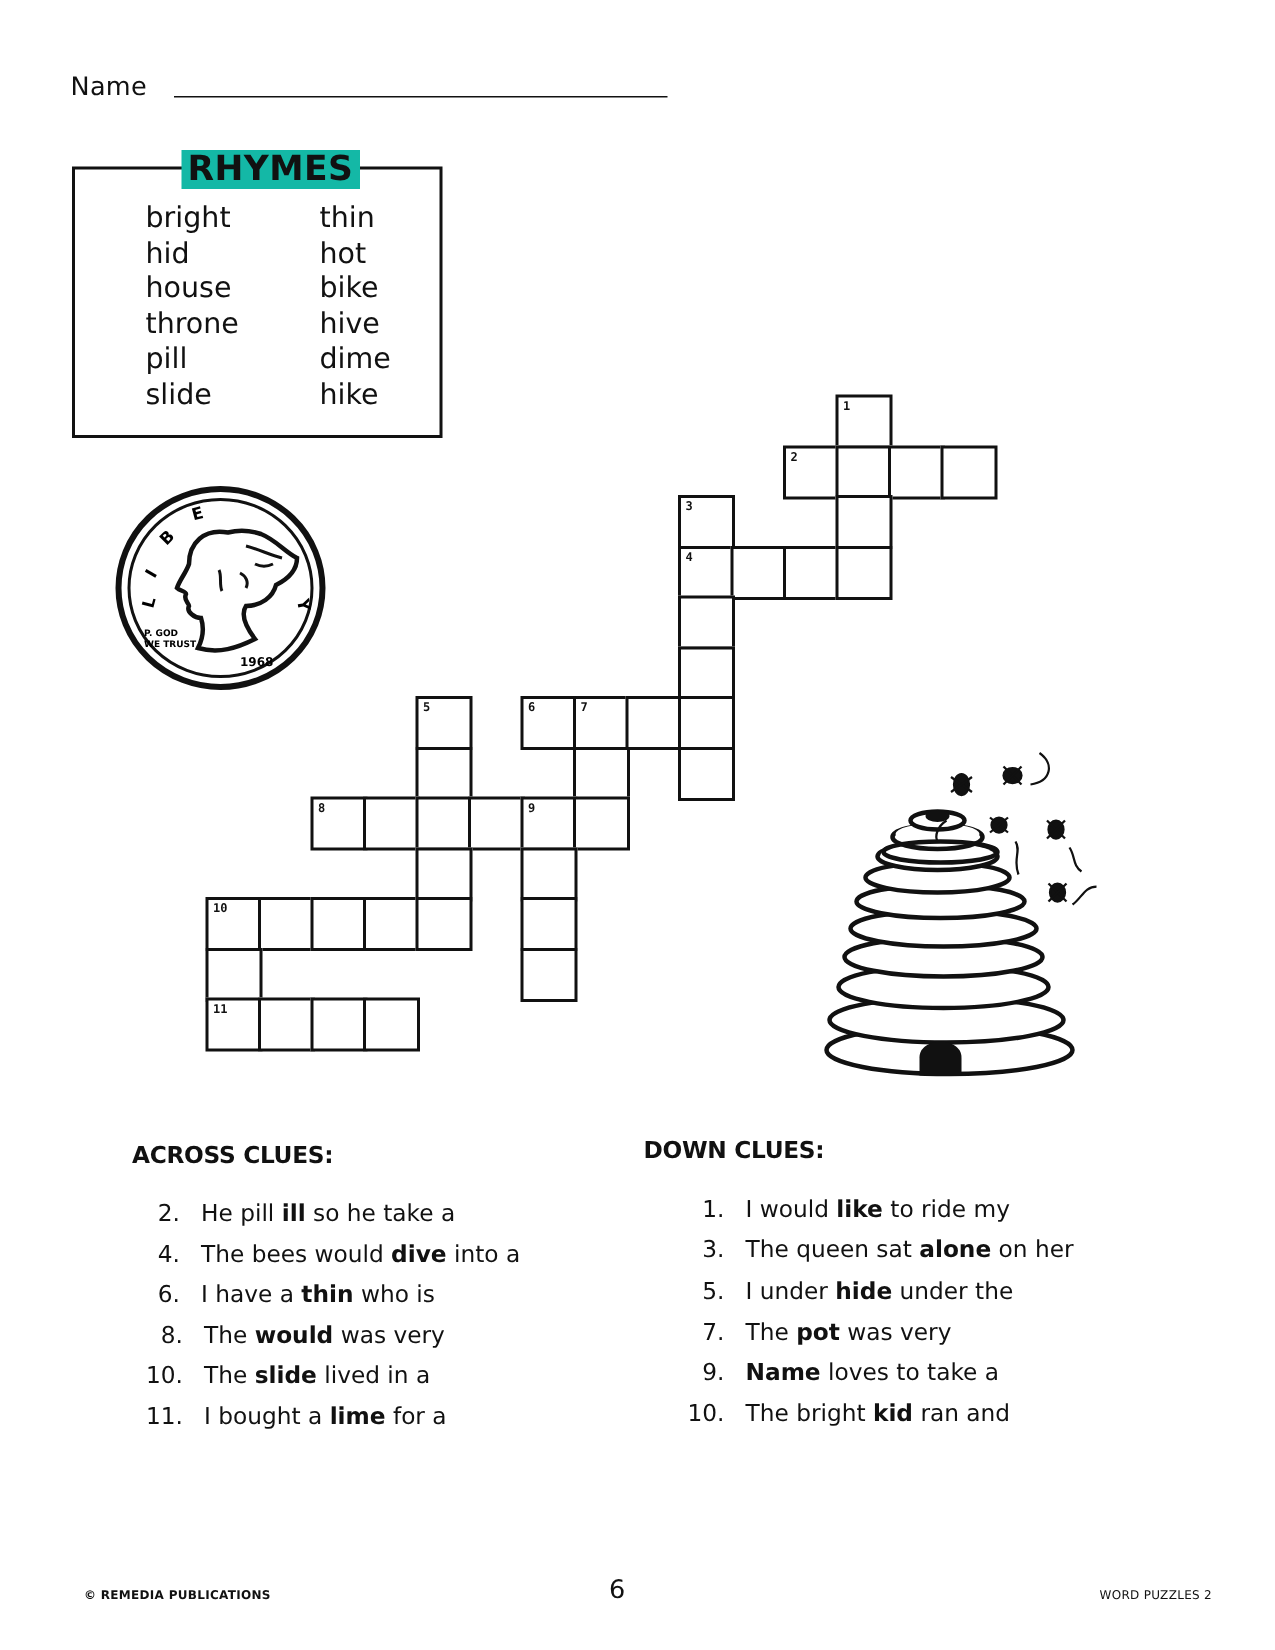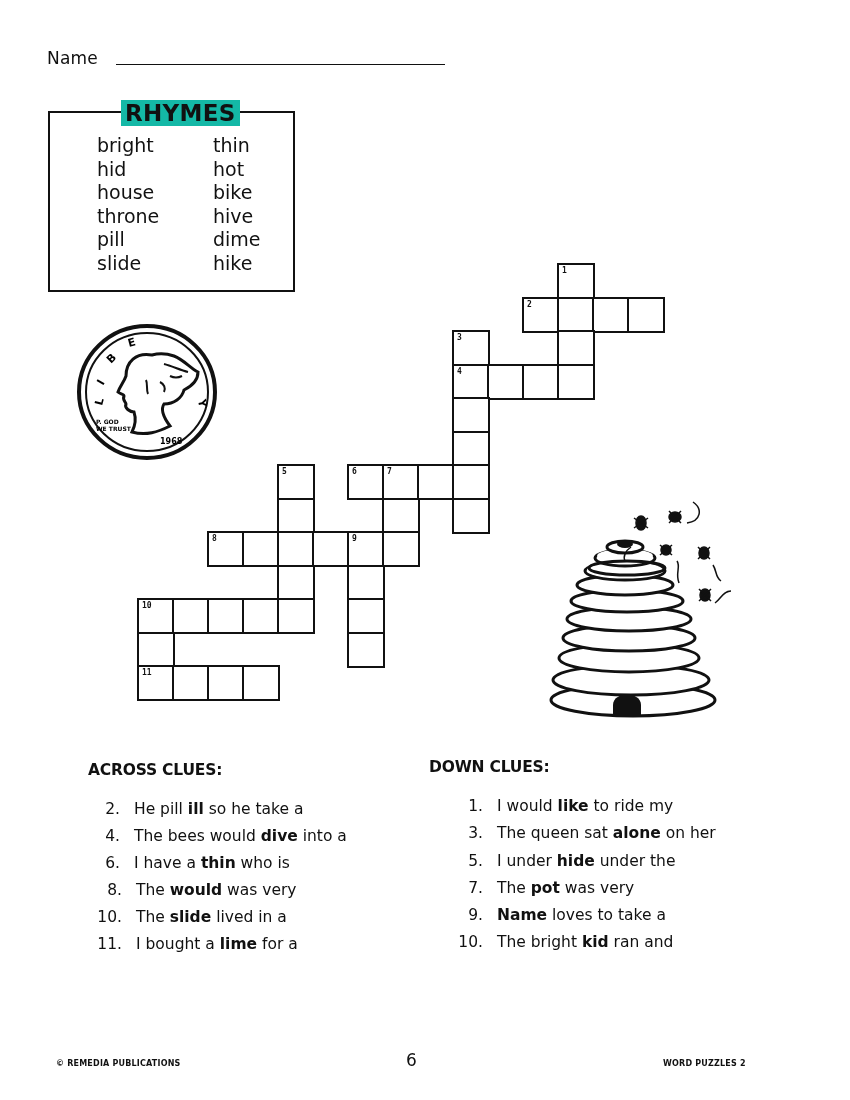--- a/index.html
+++ b/index.html
@@ -31,21 +31,21 @@
   .across-heading { left: 88px; top: 761px; }
   .down-heading { left: 429px; top: 758px; }
   .clue-list { font-size: 15.5px; }
   .clue { position: absolute; white-space: nowrap; }
   .clue .n { position: absolute; right: 100%; margin-right: 14px; text-align: right; }
   .clue b { font-weight: bold; }
 
   
   .footer-left { left: 56px; top: 1059px; font-size: 8px; font-weight: bold; letter-spacing: 0.2px; }
   .footer-page { left: 406px; top: 1050px; font-size: 17px; }
-  .footer-right { left: 663px; top: 1059px; font-size: 8px; font-weight: bold; letter-spacing: 0.2px; }
+  .footer-right { left: 733px; top: 1059px; font-size: 8px; font-weight: normal; letter-spacing: 0.2px; }
 </style>
 </head>
 <body>
 
 <div class="abs name-label">Name</div>
 <div class="abs name-line"></div>
 
 <div class="abs rhymes-box"></div>
 <div class="abs rhymes-title">RHYMES</div>
 <div class="abs rhymes-col left">

